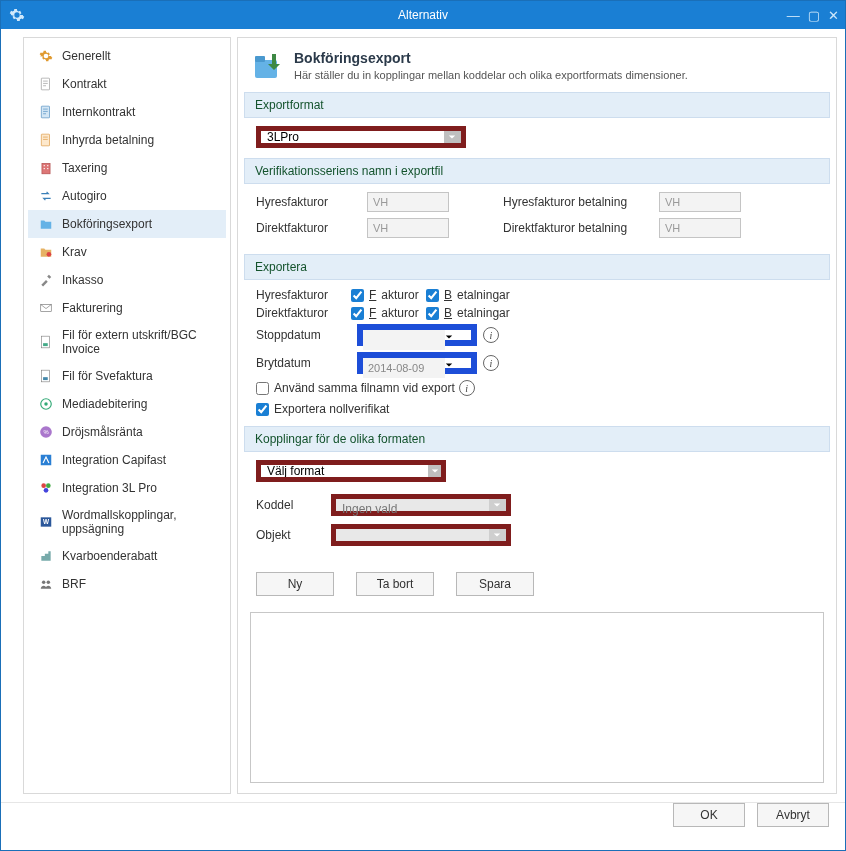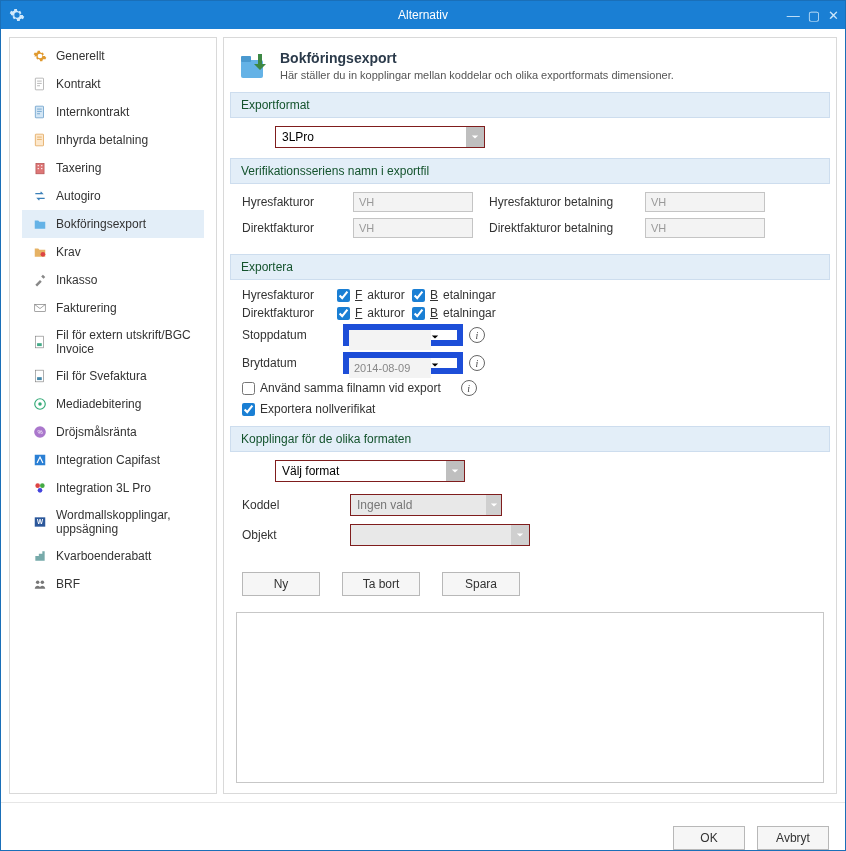--- a/index.html
+++ b/index.html
@@ -4,51 +4,51 @@
 <style>
   * { box-sizing: border-box; margin: 0; padding: 0; }
   body { font-family: "Segoe UI", Tahoma, sans-serif; font-size: 12px; background: #fff; color: #333; }
   .window { width: 846px; height: 851px; border: 1px solid #1a6fb8; display: flex; flex-direction: column; background: #fff; }
   .titlebar { height: 28px; background: #1a7fd4; color: #fff; display: flex; align-items: center; justify-content: center; position: relative; }
   .titlebar .title { font-size: 12px; }
   .titlebar .gear { position: absolute; left: 8px; display: flex; align-items: center; }
   .titlebar .win-controls { position: absolute; right: 6px; display: flex; gap: 8px; align-items: center; }
   .titlebar .win-controls span { cursor: pointer; font-size: 13px; color: #cfe8fb; }
   .body { flex: 1; display: flex; padding: 8px; gap: 6px; overflow: hidden; }
-  .sidebar { width: 208px; border: 1px solid #d9d9d9; background: #fff; overflow-y: auto; padding: 4px 12px; }
+  .sidebar { width: 208px; border: 1px solid #d9d9d9; background: #fff; overflow-y: auto; padding: 4px 4px; margin-left: 14px; }
   .sidebar-item { display: flex; align-items: center; gap: 8px; padding: 6px 10px; cursor: pointer; }
   .sidebar-item.selected { background: #e3eef8; }
   .sidebar-item .icon { width: 16px; height: 16px; display: inline-flex; align-items: center; justify-content: center; flex-shrink: 0; }
   .content { flex: 1; border: 1px solid #d9d9d9; background: #fff; display: flex; flex-direction: column; overflow-y: auto; }
   .header-box { display: flex; align-items: flex-start; gap: 10px; padding: 12px 14px 10px 14px; }
   .header-box .big-icon { width: 32px; height: 32px; flex-shrink: 0; }
   .header-box h2 { font-size: 14px; font-weight: bold; color: #2b3a4a; }
   .header-box .subtitle { font-size: 11px; color: #555; margin-top: 3px; }
   .section-bar { background: #e3eef8; border: 1px solid #cdddee; padding: 5px 10px; font-size: 12px; color: #14532d; margin: 0 6px; }
   .section-body { padding: 8px 12px 10px 12px; margin: 0 6px; }
-  .combo { display: inline-flex; border: 1px solid #7f1d1d; height: 22px; margin-left: 33px; }
+  .combo { display: inline-flex; border: 5px solid #7f1d1d; height: 22px; }
   .combo input, .combo .combo-text { border: none; padding: 0 6px; font-size: 12px; background: #fff; height: 100%; outline: none; }
   .combo.disabled .combo-text { background: #e8e8e8; color: #777; }
   .combo .dd { width: 18px; background: #bfbfbf; display: flex; align-items: center; justify-content: center; cursor: pointer; }
   .combo .dd.disabled { background: #cfcfcf; cursor: default; }
   .combo .dd svg { fill: #fff; }
   .row2 { display: grid; grid-template-columns: 95px 120px 140px 120px; gap: 6px 16px; align-items: center; margin-bottom: 6px; }
   .field-label { font-size: 12px; color: #333; }
-  .text-input { border: 1px solid #c4c4c4; background: #f3f3f3; color: #999; height: 20px; padding: 0 5px; font-size: 11px; width: 120px; }
+  .text-input { border: 1px solid #c4c4c4; background: #f3f3f3; color: #999; height: 20px; padding: 0 5px; font-size: 11px; width: 82px; }
   .chkrow { display: grid; grid-template-columns: 95px 75px 100px; align-items: center; gap: 6px 0; margin-bottom: 4px; }
   .chk { display: inline-flex; align-items: center; gap: 5px; }
   .chk input { accent-color: #1a7fd4; }
   .daterow { display: grid; grid-template-columns: 95px 120px 24px; align-items: center; gap: 6px 6px; margin-bottom: 6px; }
   .info-icon { width: 16px; height: 16px; border-radius: 50%; border: 1px solid #666; display: inline-flex; align-items: center; justify-content: center; font-size: 10px; font-style: italic; font-family: Georgia, serif; color: #444; cursor: help; }
-  .inline-chk { display: flex; align-items: center; gap: 20px; margin: 6px 0 0 0; }
+  .inline-chk { display: flex; align-items: center; gap: 4px; margin: 6px 0 0 0; }
   .formrow { display: grid; grid-template-columns: 65px 180px; align-items: center; gap: 8px 10px; margin-bottom: 8px; }
   .btn-row { display: flex; gap: 22px; }
   .btn { border: 1px solid #b8b8b8; background: #f6f6f6; padding: 4px 0; width: 78px; text-align: center; cursor: pointer; font-size: 12px; }
   .big-panel { border: 1px solid #c7c7c7; margin: 6px 12px 10px 12px; flex: 1; min-height: 170px; background: #fff; }
-  .footer { height: 48px; border-top: 1px solid #e6e6e6; display: flex; align-items: flex-end; justify-content: flex-end; padding: 0 16px; gap: 12px; }
+  .footer { height: 48px; border-top: 1px solid #e6e6e6; display: flex; align-items: flex-start; justify-content: flex-end; padding: 0 16px; gap: 12px; }
   .footer .btn { width: 72px; }
   .date-input { border: none; background: #f3f3f3; color: #888; padding: 0 5px; font-size: 11px; width: 82px; height: 20px; outline: none; }
   .date-combo { display: inline-flex; border: 6px solid #1d4ed8; height: 22px; }
 </style>
 </head>
 <body>
 
 <div class="window">
 
   <div class="titlebar">
@@ -353,21 +353,21 @@
         <div class="combo" style="width:190px; margin-bottom:12px;">
           <input type="text" readonly="" style="width: 170px;" value="Välj format">
           <div class="dd">
               <svg width="8" height="8" viewBox="0 0 10 10">
                 <path d="M1 3 L5 7 L9 3 Z"></path>
               </svg>
             </div>
         </div>
         <div class="formrow">
           <span class="field-label">Koddel</span>
-          <div class="combo disabled" style="width:152px;">
+          <div class="combo disabled" style="width:180px;">
             <span class="combo-text" style="width:160px; line-height:20px;">Ingen vald</span>
             <div class="dd disabled">
                 <svg width="8" height="8" viewBox="0 0 10 10">
                   <path fill="#fff" d="M1 3 L5 7 L9 3 Z"></path>
                 </svg>
               </div>
           </div>
         </div>
         <div class="formrow">
           <span class="field-label">Objekt</span>

